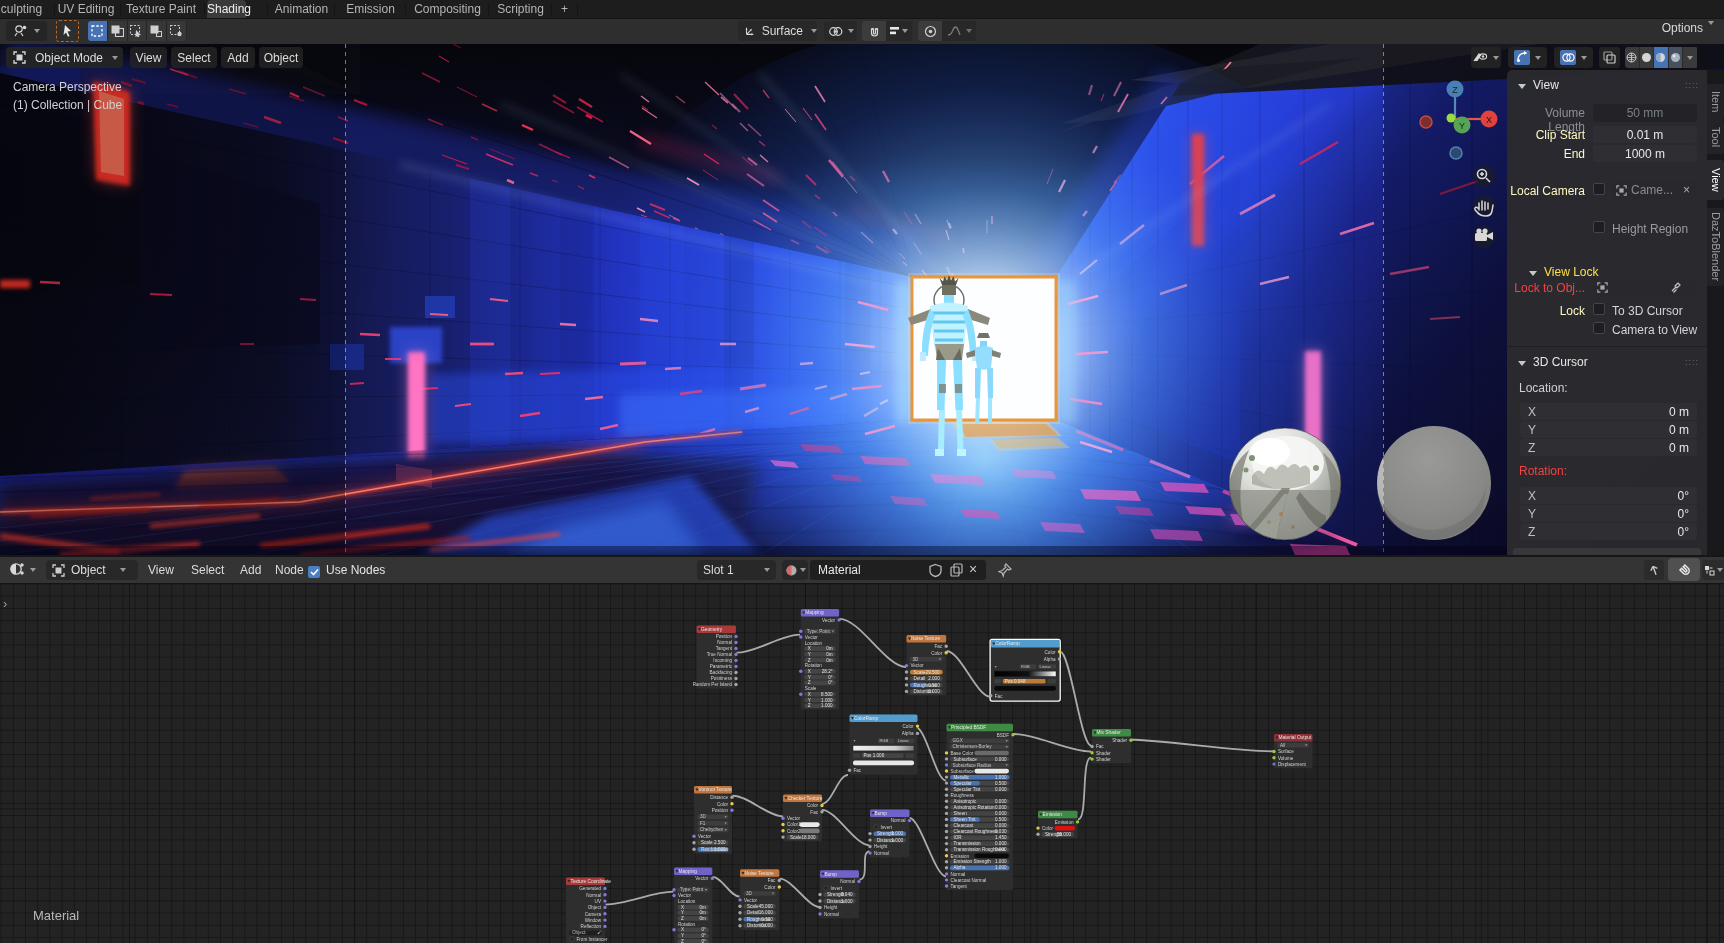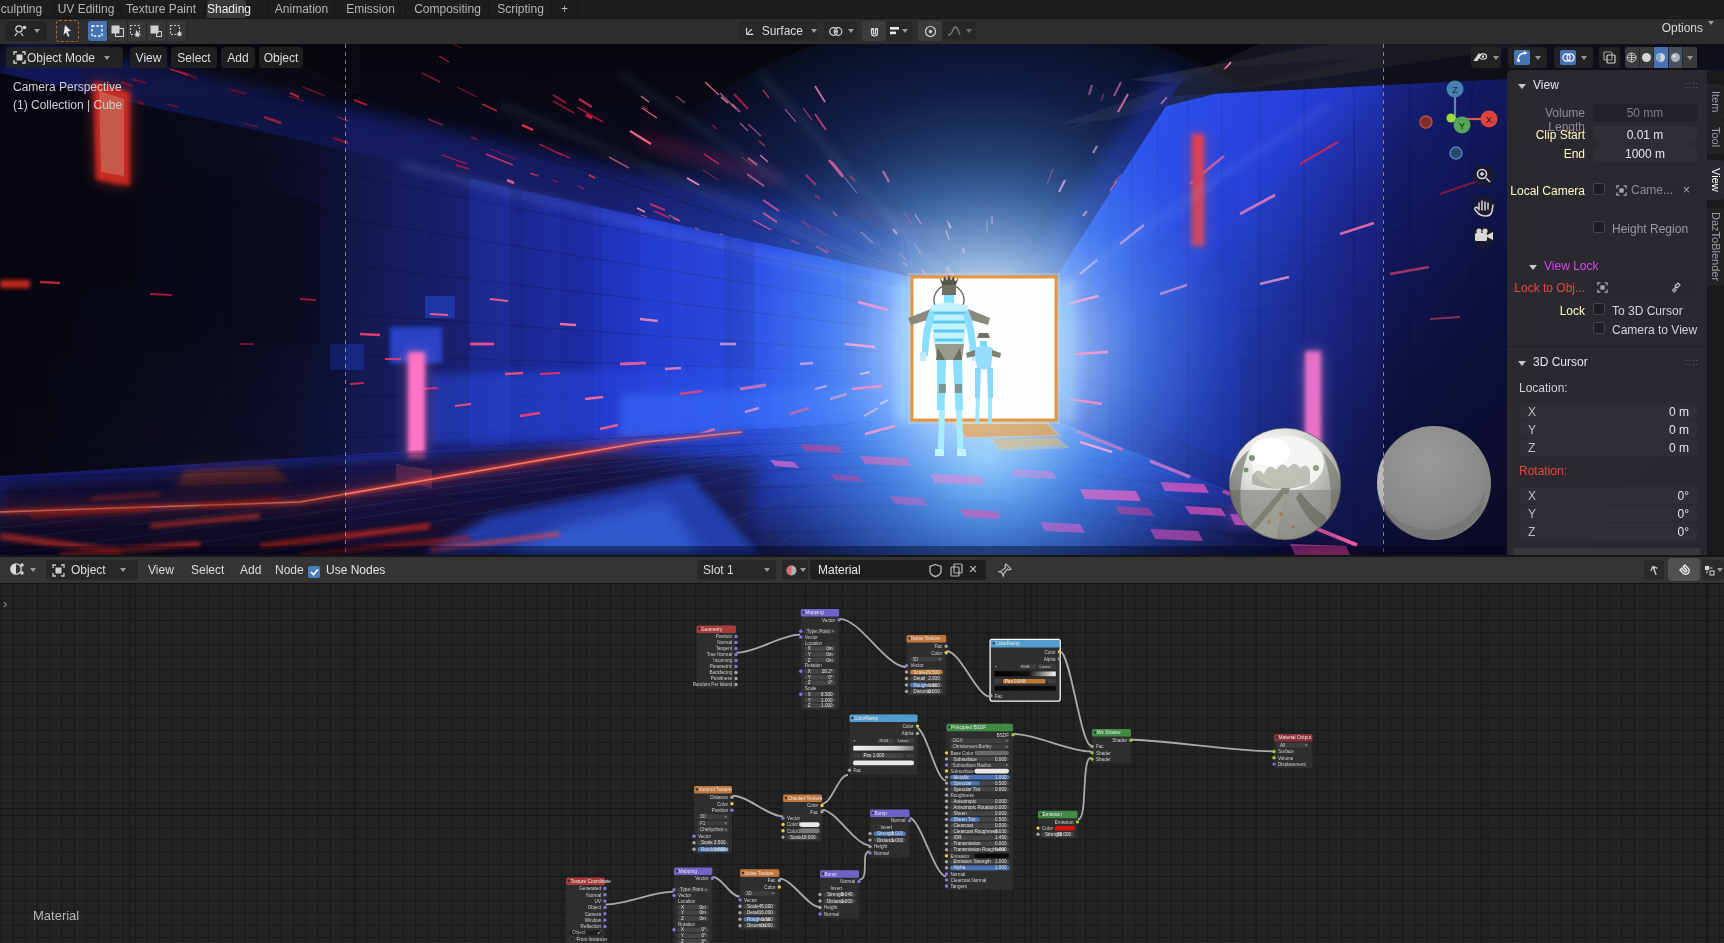--- a/index.html
+++ b/index.html
@@ -705,21 +705,21 @@
       <g font-family="Liberation Sans, sans-serif" fill="#d0d0d0" font-size="12">
         <text x="13" y="47">Camera Perspective</text>
         <text x="13" y="65">(1) Collection | Cube</text>
       </g>
     </svg>
     <div class="pill" style="left:6px;top:3px;width:117px;height:21px;background:rgba(36,36,36,0.95);justify-content:flex-start;padding-left:7px">
       <svg width="13" height="13" viewBox="0 0 13 13">
         <path d="M1 4 V1 H4 M9 1 H12 V4 M12 9 V12 H9 M4 12 H1 V9" stroke="#d8d8d8" stroke-width="1.3" fill="none"></path>
         <rect x="3.5" y="3.5" width="6" height="6" fill="#d8d8d8"></rect>
       </svg>
-      <span style="margin-left:1px">Object Mode</span>
+      <span style="margin-left:9px">Object Mode</span>
       <span class="v" style="margin-left:9px"></span>
     </div>
     <div class="pill" style="left:130px;top:3px;width:37px;height:21px;background:rgba(36,36,36,0.82)">View</div>
     <div class="pill" style="left:171px;top:3px;width:46px;height:21px;background:rgba(36,36,36,0.82)">Select</div>
     <div class="pill" style="left:221px;top:3px;width:34px;height:21px;background:rgba(36,36,36,0.82)">Add</div>
     <div class="pill" style="left:259px;top:3px;width:44px;height:21px;background:rgba(36,36,36,0.82)">Object</div>
     <div class="pill" style="left:1471px;top:3px;width:30px;height:21px;background:rgba(36,36,36,0.95)">
       <svg width="15" height="12" viewBox="0 0 15 12">
         <path d="M1 9 L6 2 L8 4" stroke="#d8d8d8" stroke-width="1.2" fill="none"></path>
         <path d="M1 9 L6 2 l1.5 1.8 -3 5.2 z" fill="#d8d8d8"></path>
@@ -788,21 +788,21 @@
       <div class="lbl" style="left:8px;top:77px;width:70px">End</div>
       <div class="box" style="left:86px;top:75px;width:104px;height:17px">1000 m</div>
       <div class="lbl" style="left:0px;top:114px;width:78px">Local Camera</div>
       <div class="chk" style="left:86px;top:113px"></div>
       <div class="box" style="left:105px;top:111px;width:85px;height:18px;background:#29292d;color:#8a8a90;justify-content:flex-start;padding-left:4px"><svg width="11" height="11" viewBox="0 0 13 13" style="margin-right:4px">
           <path d="M1 4 V1 H4 M9 1 H12 V4 M12 9 V12 H9 M4 12 H1 V9" stroke="#aaa" stroke-width="1.4" fill="none"></path>
           <rect x="4" y="4" width="5" height="5" fill="#aaa"></rect>
         </svg>Came...<span style="margin-left:10px;color:#b0b0b4">×</span></div>
       <div class="chk" style="left:86px;top:151px"></div>
       <div class="abs" style="left:105px;top:152px;color:#9a9aa0;font-size:12px">Height Region</div>
-      <div class="abs" style="left:22px;top:189px;color:#d946ef;font-size:12px"><span style="display:inline-block;width:0;height:0;border-top:5px solid #c8c8c8;border-left:4px solid transparent;border-right:4px solid transparent;margin-right:7px"></span>View Lock</div>
+      <div class="abs" style="left:22px;top:195px;color:#fde047;font-size:12px"><span style="display:inline-block;width:0;height:0;border-top:5px solid #c8c8c8;border-left:4px solid transparent;border-right:4px solid transparent;margin-right:7px"></span>View Lock</div>
       <div class="lbl" style="left:0px;top:211px;width:78px;color:#ef4444">Lock to Obj...</div>
       <div class="box" style="left:86px;top:208px;width:104px;height:18px;background:#29292d;justify-content:flex-start;padding-left:4px">
         <svg width="11" height="11" viewBox="0 0 13 13">
           <path d="M1 4 V1 H4 M9 1 H12 V4 M12 9 V12 H9 M4 12 H1 V9" stroke="#aaa" stroke-width="1.4" fill="none"></path>
           <rect x="4" y="4" width="5" height="5" fill="#aaa"></rect>
         </svg>
         <svg width="12" height="12" style="margin-left:62px">
           <path d="M2 10 L6 6 M6.5 8.5 L3.5 11.5 M5 5 l3 -3 2 2 -3 3 z" stroke="#c8c8c8" stroke-width="1.2" fill="none"></path>
         </svg>
       </div>

